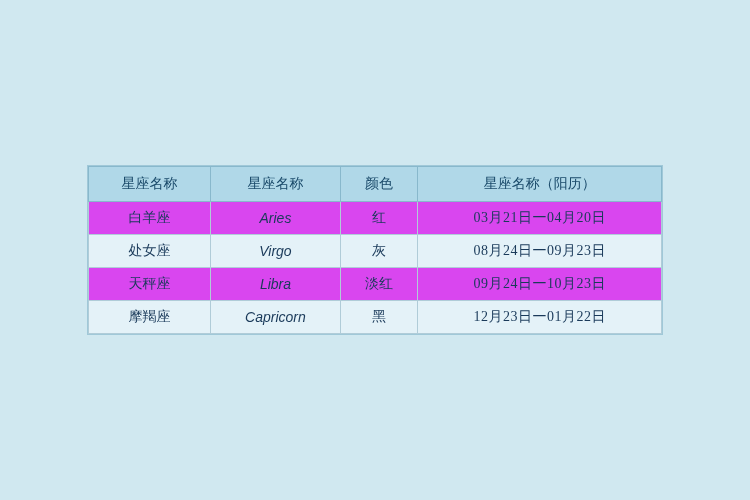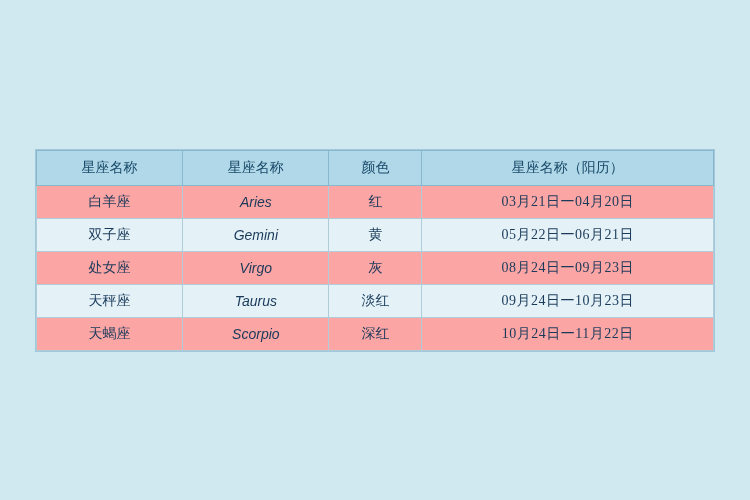--- a/index.html
+++ b/index.html
@@ -15,21 +15,21 @@
       display: flex;
       align-items: center;
       justify-content: center;
       font-family: "SimSun", "宋体", serif;
       font-size: 14px;
     }
 
     .table-container {
       background-color: #e8f4f8;
       border: 1px solid #a0c8d8;
-      width: 680px;
+      width: 576px;
     }
 
     table {
       width: 100%;
       border-collapse: collapse;
     }
 
     thead tr {
       background-color: #b0d8e8;
     }
@@ -37,21 +37,21 @@
     thead th {
       border: 1px solid #88b8cc;
       padding: 8px 10px;
       text-align: center;
       font-weight: normal;
       color: #1a4a6a;
       font-size: 14px;
     }
 
     tbody tr {
-      background-color: #fca5a5;
+      background-color: #d946ef;
     }
 
     tbody tr:nth-child(even) {
       background-color: #e4f2f8;
     }
 
     tbody td {
       border: 1px solid #b0ccd8;
       padding: 7px 10px;
       text-align: center;
@@ -82,38 +82,32 @@
       </tr>
     </thead>
     <tbody id="table-body">
     <tr>
           <td>白羊座</td>
           <td>Aries</td>
           <td>红</td>
           <td>03月21日一04月20日</td>
         </tr>
         <tr>
-          <td>双子座</td>
-          <td>Gemini</td>
-          <td>黄</td>
-          <td>05月22日一06月21日</td>
-        </tr>
-        <tr>
           <td>处女座</td>
           <td>Virgo</td>
           <td>灰</td>
           <td>08月24日一09月23日</td>
         </tr>
         <tr>
           <td>天秤座</td>
-          <td>Taurus</td>
+          <td>Libra</td>
           <td>淡红</td>
           <td>09月24日一10月23日</td>
         </tr>
         <tr>
-          <td>天蝎座</td>
-          <td>Scorpio</td>
-          <td>深红</td>
-          <td>10月24日一11月22日</td>
+          <td>摩羯座</td>
+          <td>Capricorn</td>
+          <td>黑</td>
+          <td>12月23日一01月22日</td>
         </tr>
       </tbody>
   </table>
 </div>
 
 </body></html>

